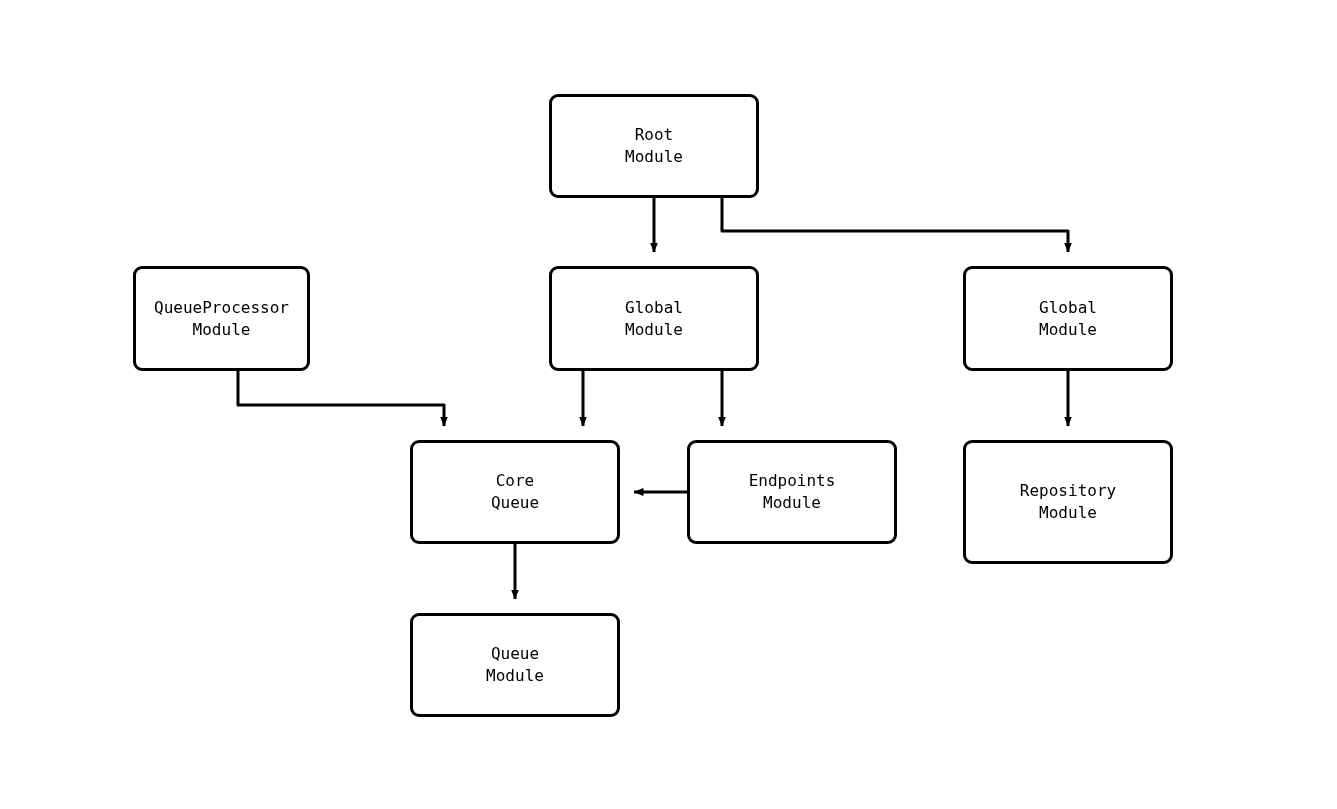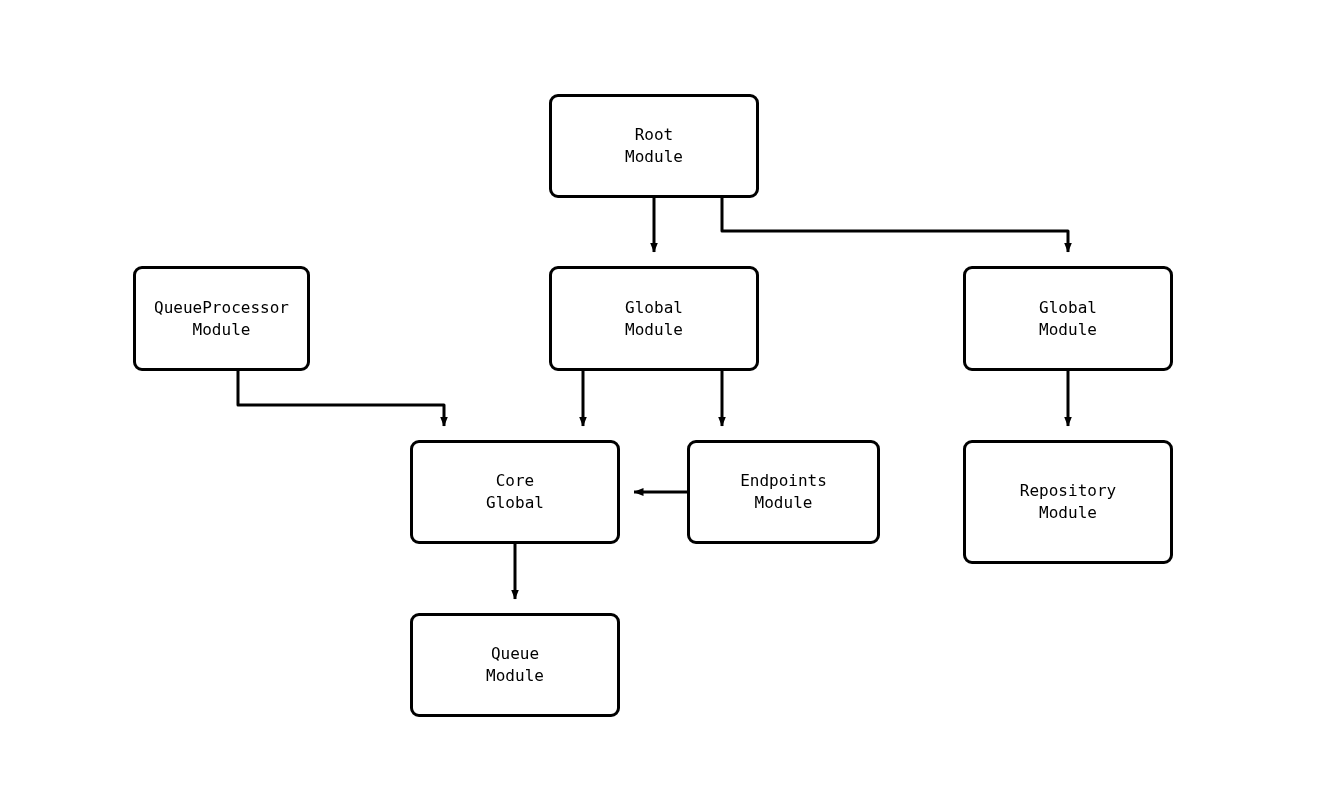--- a/index.html
+++ b/index.html
@@ -109,24 +109,24 @@
 Module</span>
   </div>
 
   <div class="node" style="left:963px; top:266px; width:210px; height:105px;">
     <span class="node-label">Global
 Module</span>
   </div>
 
   <div class="node" style="left:410px; top:440px; width:210px; height:104px;">
     <span class="node-label">Core
-Global</span>
+Queue</span>
   </div>
 
-  <div class="node" style="left:687px; top:440px; width:193px; height:104px;">
+  <div class="node" style="left:687px; top:440px; width:210px; height:104px;">
     <span class="node-label">Endpoints
 Module</span>
   </div>
 
   <div class="node" style="left:963px; top:440px; width:210px; height:124px;">
     <span class="node-label">Repository
 Module</span>
   </div>
 
   <div class="node" style="left:410px; top:613px; width:210px; height:104px;align-items:center;">

